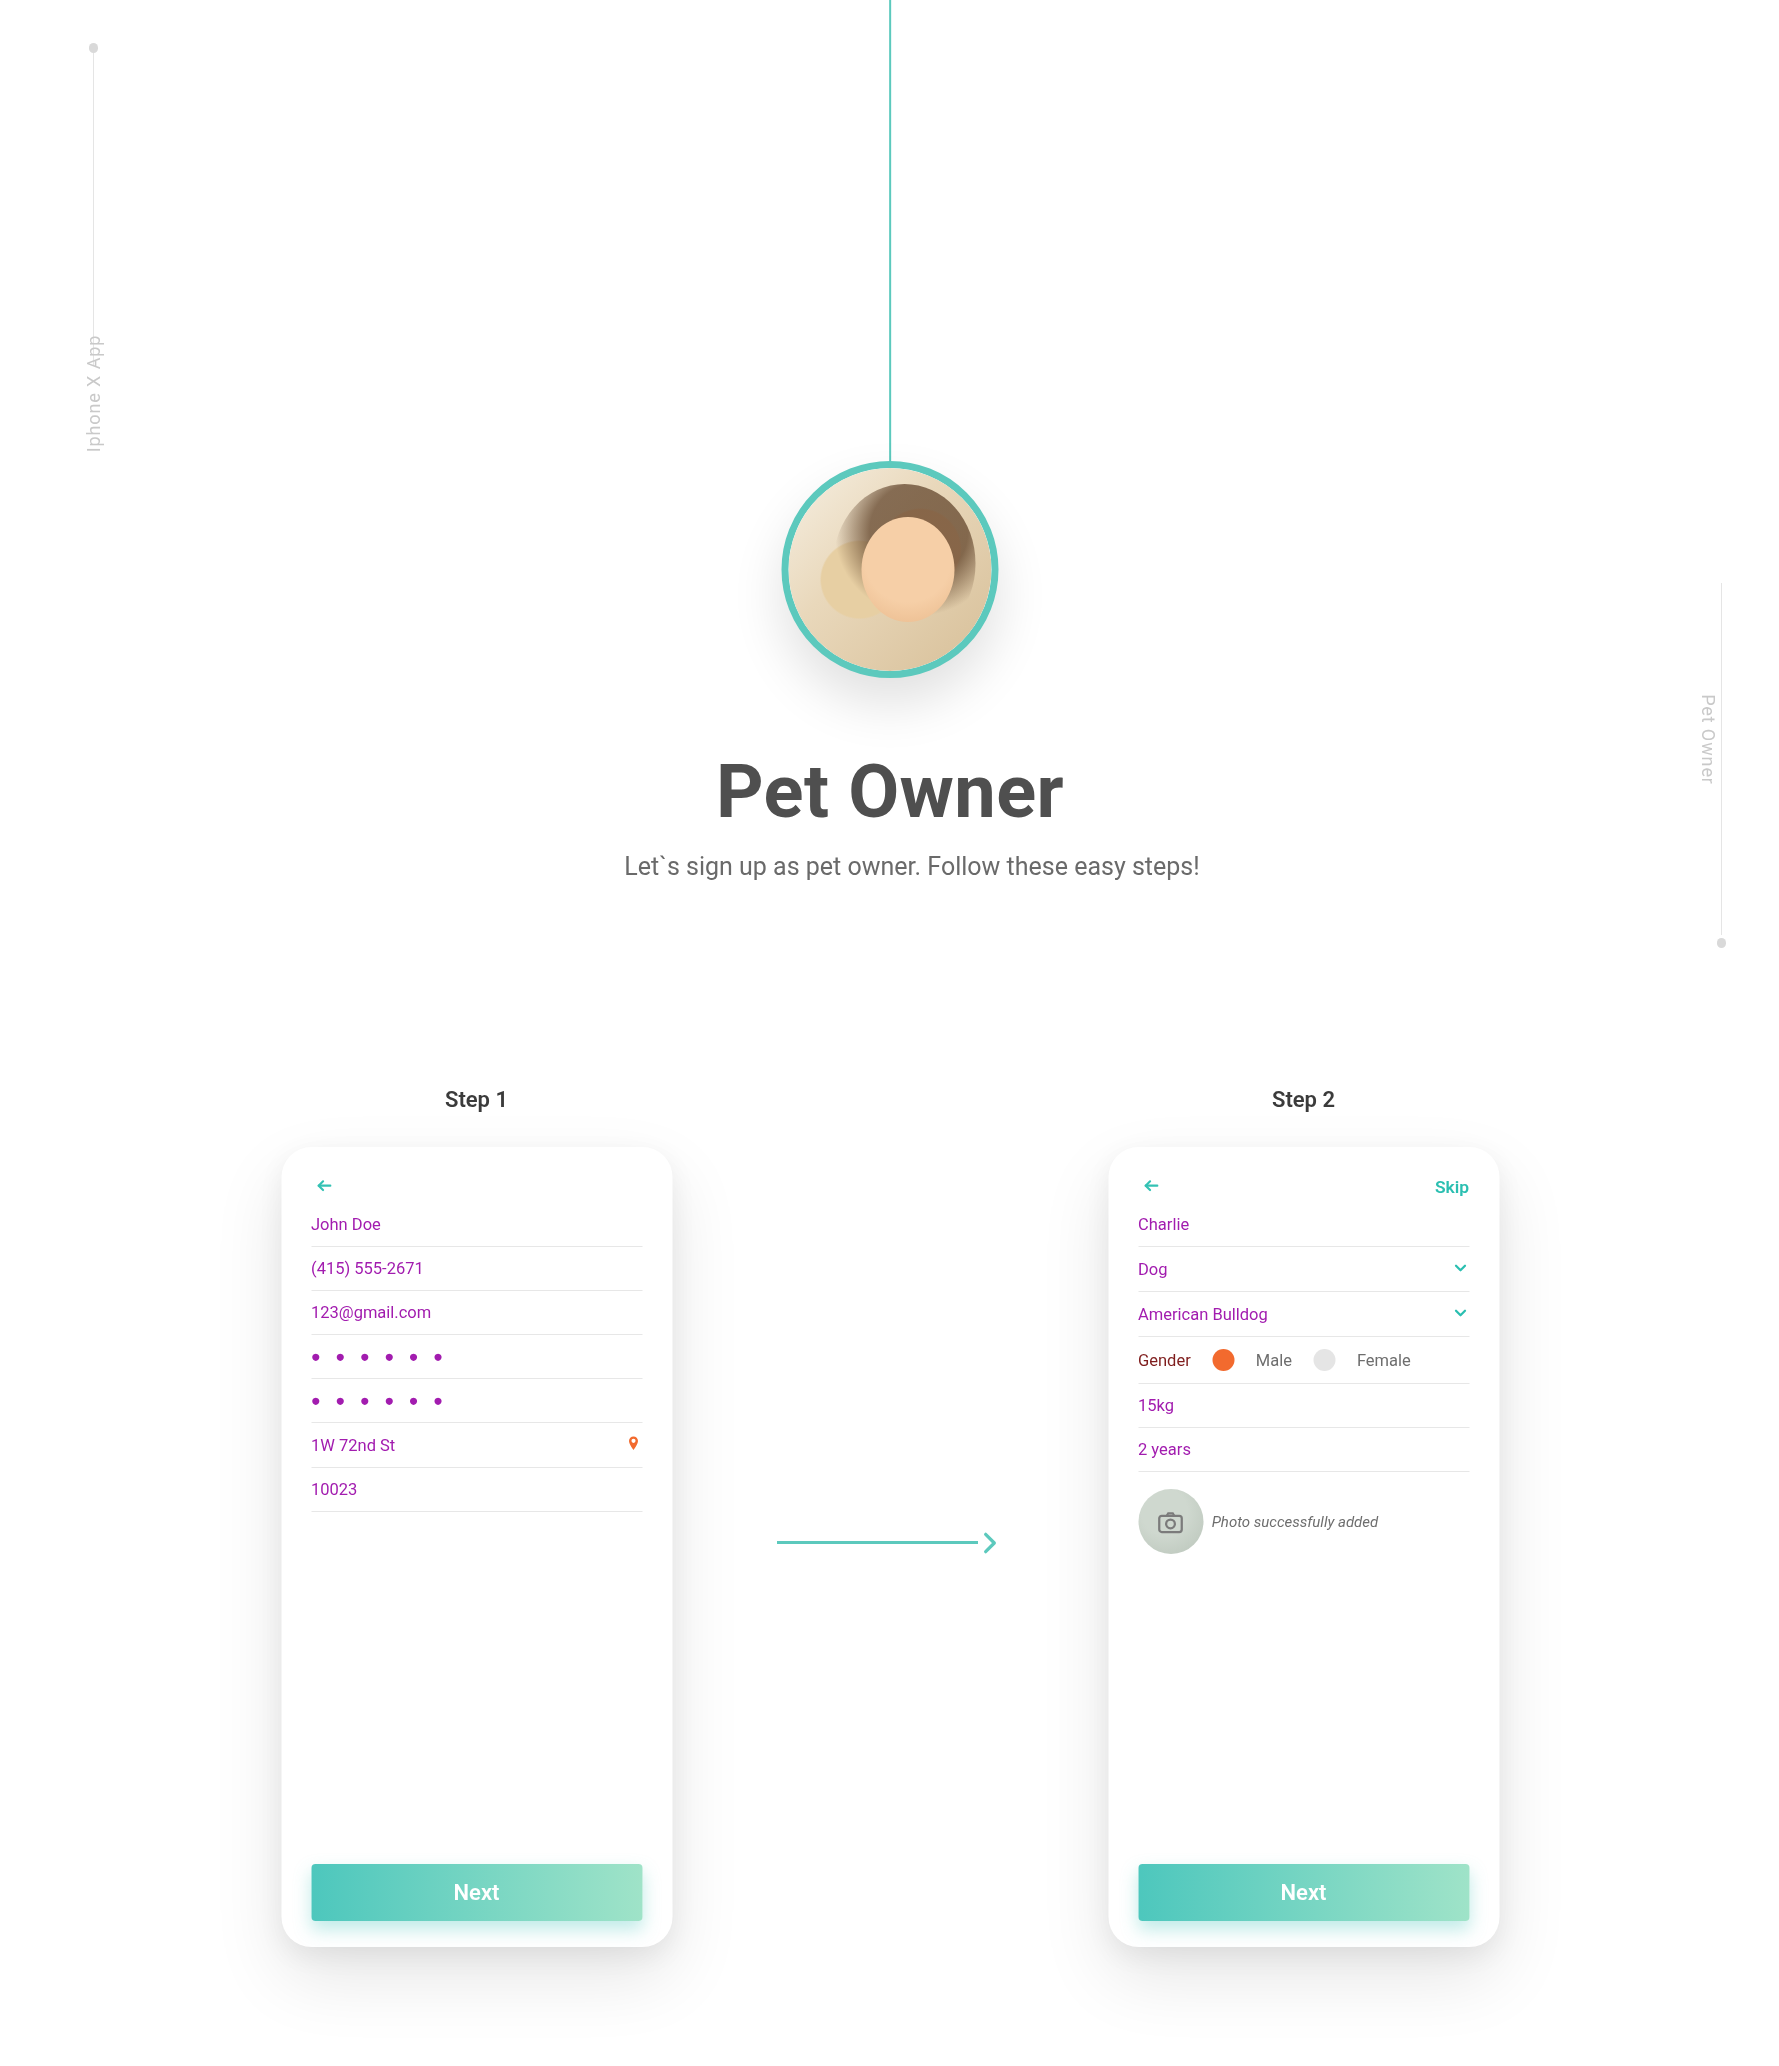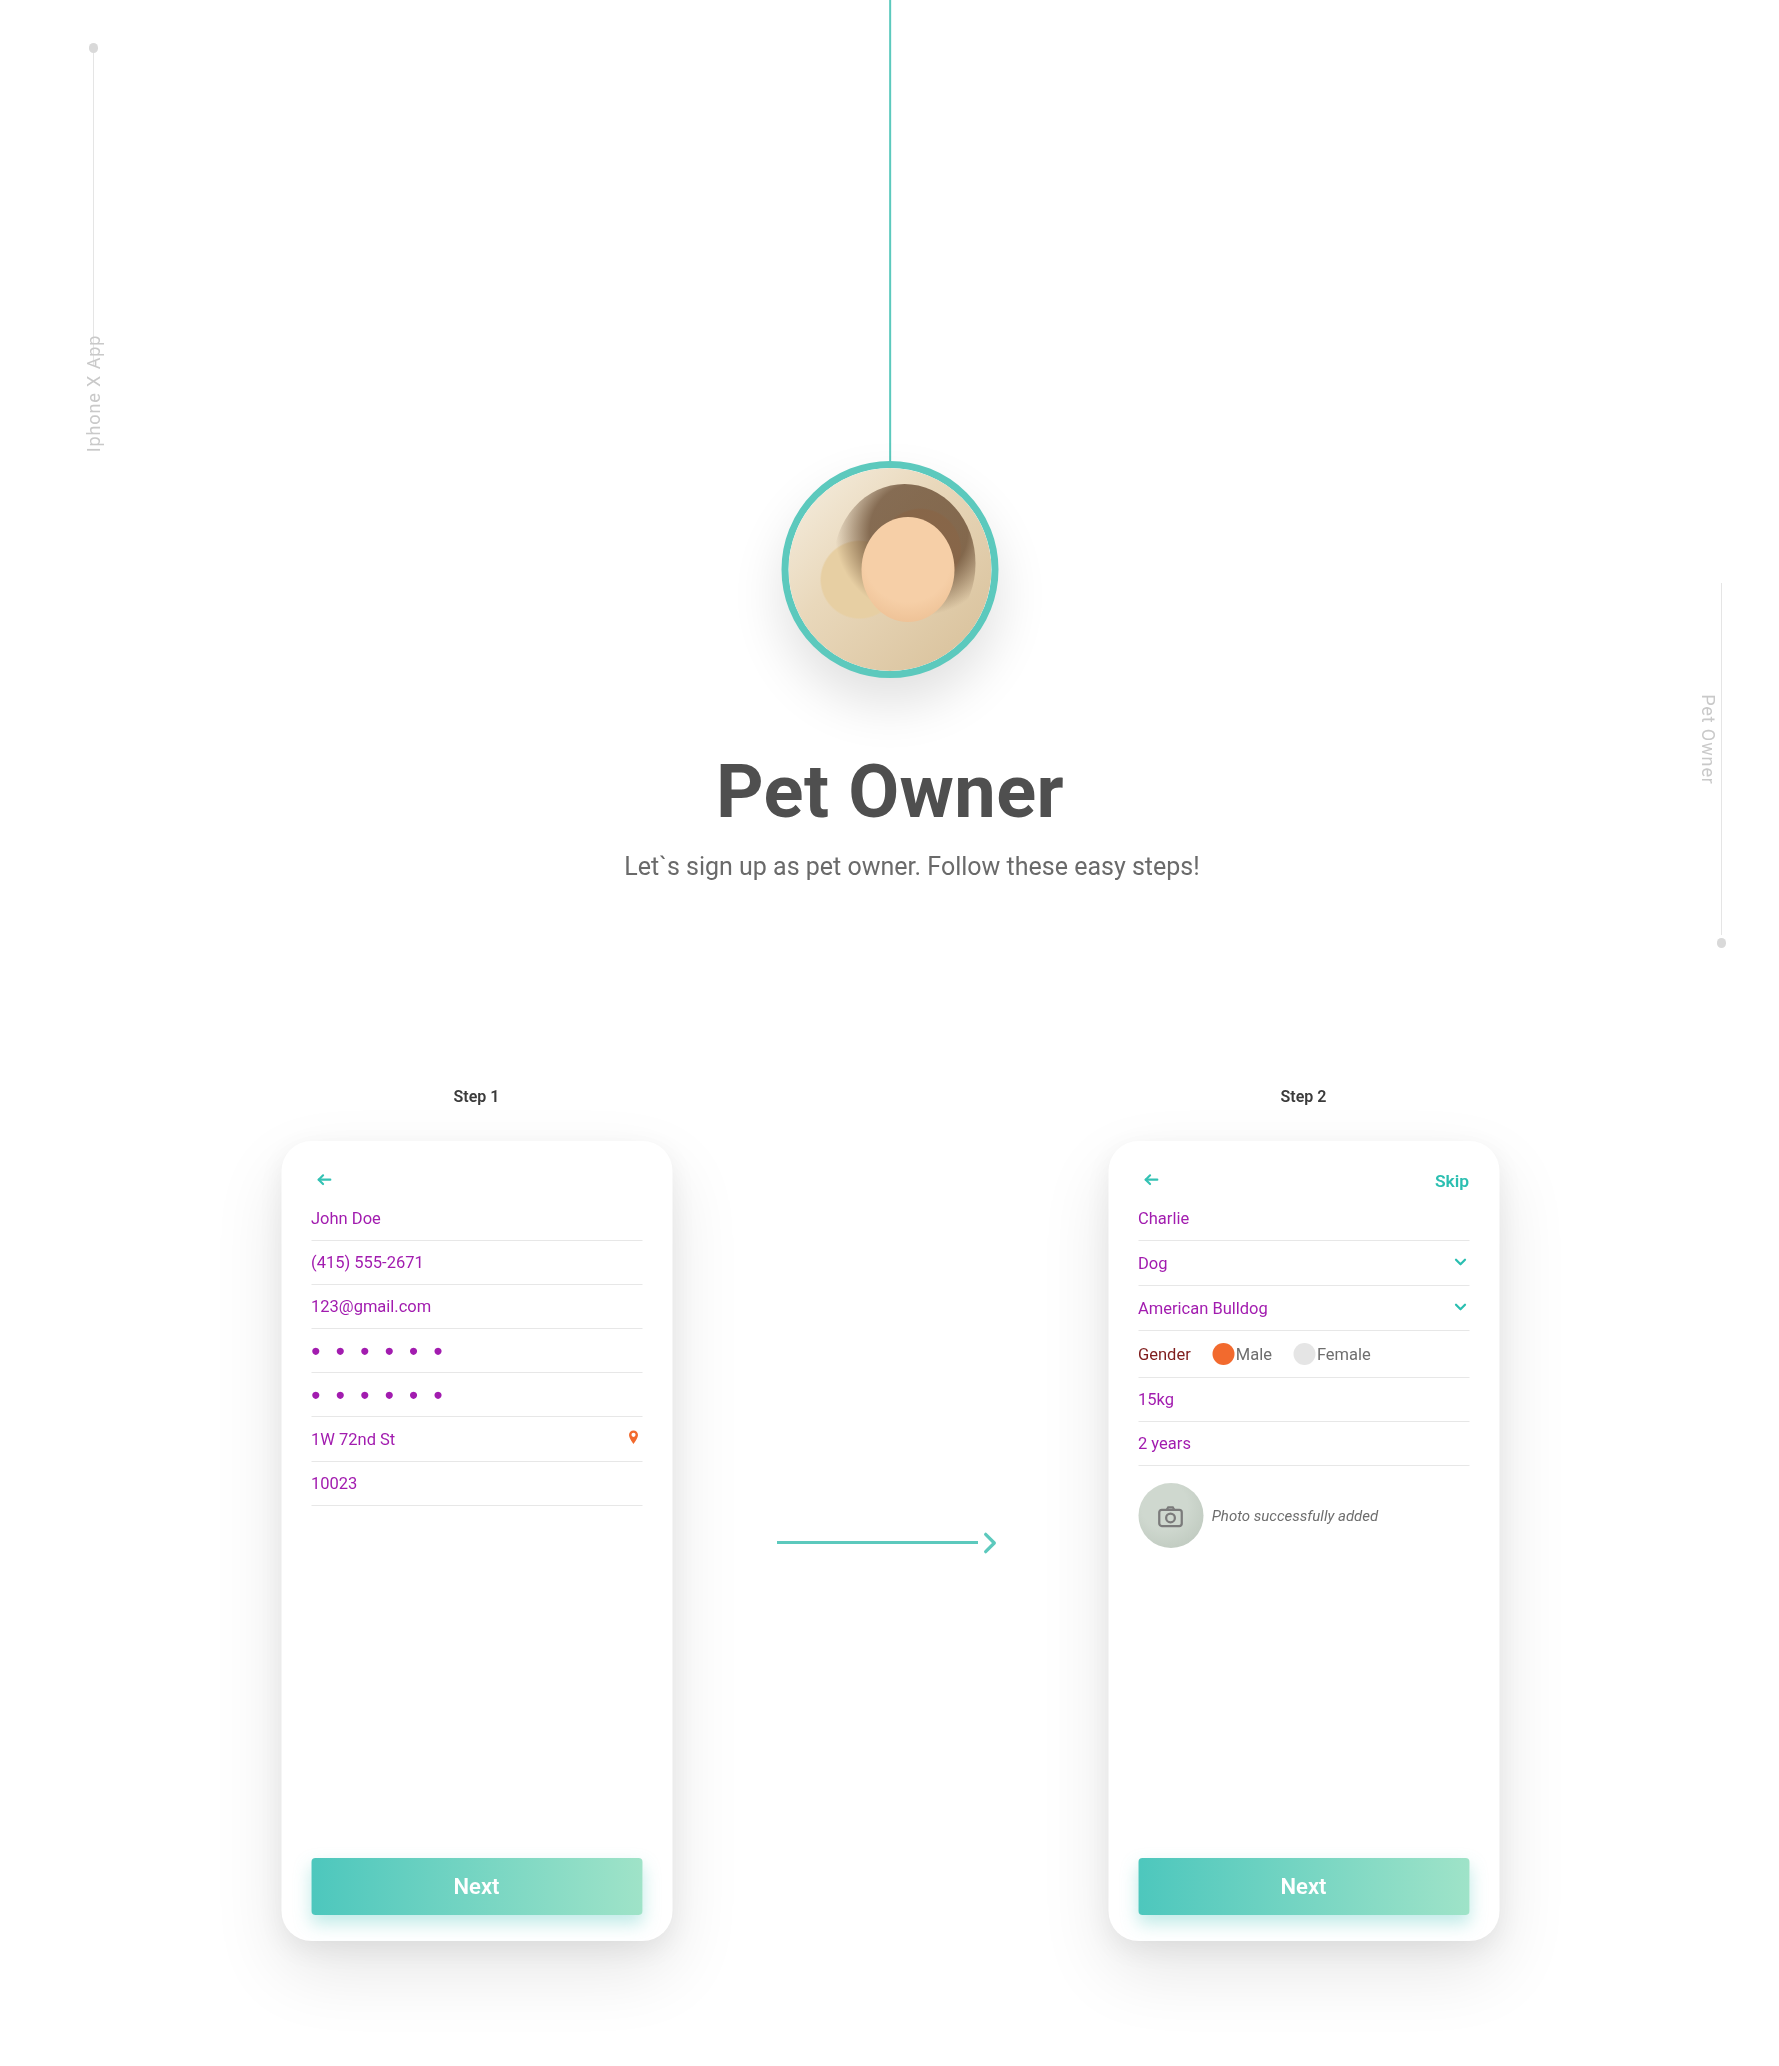--- a/index.html
+++ b/index.html
@@ -132,21 +132,21 @@
     position: absolute;
     top: 1087px;
     left: 50%;
     transform: translateX(-50%);
     width: 1305px;
     display: flex;
     justify-content: space-between;
     align-items: flex-start;
   }
   .step-col { width: 478px; display:flex; flex-direction:column; align-items:center; }
-  .step-label { font-size: 16px; font-weight: 600; color: #3b3b3b; margin-bottom: 35px; }
+  .step-label { font-size: 22px; font-weight: 600; color: #3b3b3b; margin-bottom: 35px; }
 
   
   .phone {
     width: 391px;
     height: 800px;
     background: #ffffff;
     border-radius: 30px;
     box-shadow: 0 30px 70px rgba(0,0,0,0.10), 0 8.7px 26px rgba(0,0,0,0.06);
     padding: 30px 30px 26px 30px;
     display: flex;
@@ -159,21 +159,21 @@
 
   .field { border-bottom: 0.9px solid #e7e7e7; padding: 12px 0; display:flex; align-items:center; justify-content:space-between; }
   .field .val { font-size: 16.5px; color: #a21caf; }
   .field .select-caret { color:#2bbfb1; }
   .field .pin { color:#f26a2e; }
 
   .dots { letter-spacing: 5.2px; font-size: 15px; color:#6e6e6e; }
 
   .gender-row { display:flex; align-items:center; gap: 22px; padding: 12px 0; border-bottom: 0.9px solid #e7e7e7; }
   .gender-row .g-label { font-size: 16.5px; color:#7f1d1d; }
-  .radio { display:flex; align-items:center; gap: 1px; }
+  .radio { display:flex; align-items:center; gap: 21px; }
   .radio .circ { width: 22px; height:22px; border-radius:50%; background:#e5e5e5; display:inline-block; }
   .radio.selected .circ { background:#f26a2e; }
   .radio .r-label { font-size: 16.5px; color:#6e6e6e; }
 
   .photo-block { margin-top: 17.4px; display:flex; flex-direction:row; align-items:center; gap: 8.7px; font-style: italic; }
   .photo-thumb { width: 65px; height:65px; border-radius:50%; background: radial-gradient(circle at 40% 35%, #cfd8cf 0 40%, #b9c4b9 100%); display:flex; align-items:center; justify-content:center; color:#7b7b7b; }
   .photo-msg { font-size: 15px; color:#6e6e6e; }
 
   .spacer { flex: 1; }
   .next-btn {

